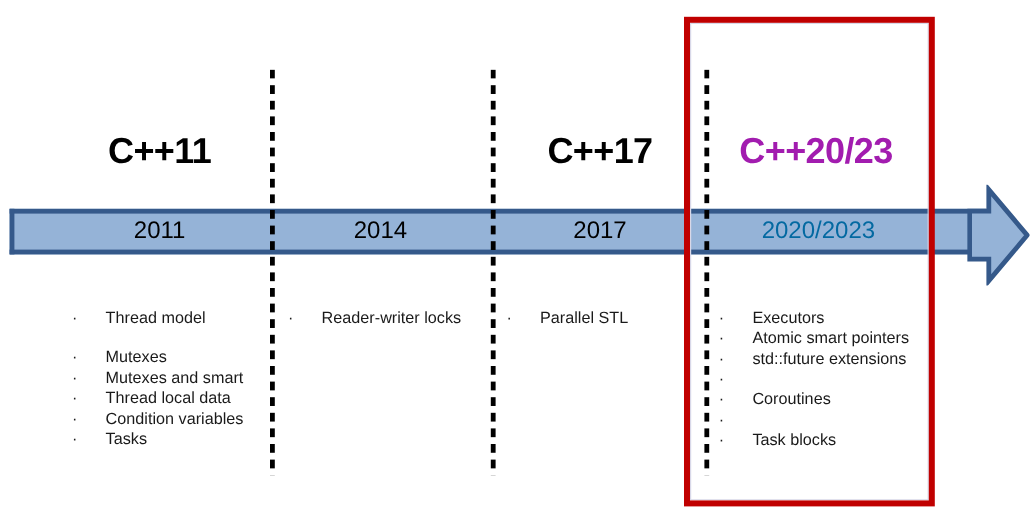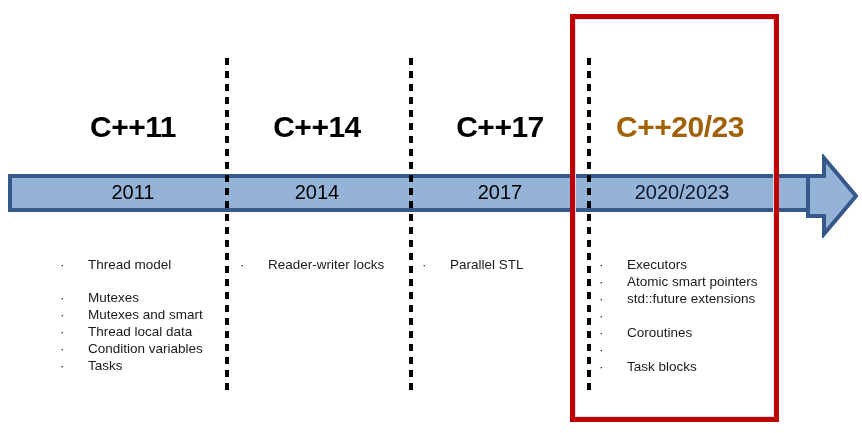--- a/index.html
+++ b/index.html
@@ -67,32 +67,32 @@
   .era-heading {
     position: absolute;
     top: 110px;
     font-size: 30px;
     font-weight: bold;
     color: #000000;
     text-align: center;
     letter-spacing: -0.5px;
     white-space: nowrap;
   }
-  .era-heading.accent { color: #a16207; }
+  .era-heading.accent { color: #a21caf; }
 
   
   .year-label {
     position: absolute;
     top: 181px;
     font-size: 20px;
     color: #000000;
     text-align: center;
     white-space: nowrap;
   }
-  .year-label.accent { color: #0f172a; }
+  .year-label.accent { color: #0369a1; }
 
   
   .feature-list {
     position: absolute;
     top: 256px;
   }
   .feature-item {
     position: relative;
     font-size: 13.5px;
     color: #1a1a1a;
@@ -119,21 +119,20 @@
   <div class="arrow-bar"></div>
   <svg class="arrow-head" viewBox="0 0 52 84" preserveAspectRatio="none">
     <polygon points="2,22 18,22 18,4 50,42 18,80 18,62 2,62" fill="#95b3d7" stroke="#35598a" stroke-width="4" stroke-linejoin="miter"></polygon>
   </svg>
 
   <div class="divider" style="left:225px;"></div>
   <div class="divider" style="left:409px;"></div>
   <div class="divider" style="left:587px;"></div>
 
   <div class="era-heading" style="left:48px; width:170px;">C++11</div>
-  <div class="era-heading" style="left:232px; width:170px;">C++14</div>
   <div class="era-heading" style="left:420px; width:160px;">C++17</div>
   <div class="era-heading accent" style="left:590px; width:180px;">C++20/23</div>
 
   <div class="year-label" style="left:48px; width:170px;">2011</div>
   <div class="year-label" style="left:232px; width:170px;">2014</div>
   <div class="year-label" style="left:420px; width:160px;">2017</div>
   <div class="year-label accent" style="left:592px; width:180px;">2020/2023</div>
 
   <div class="feature-list" style="left:60px;">
     <div class="feature-item spacer-after">

